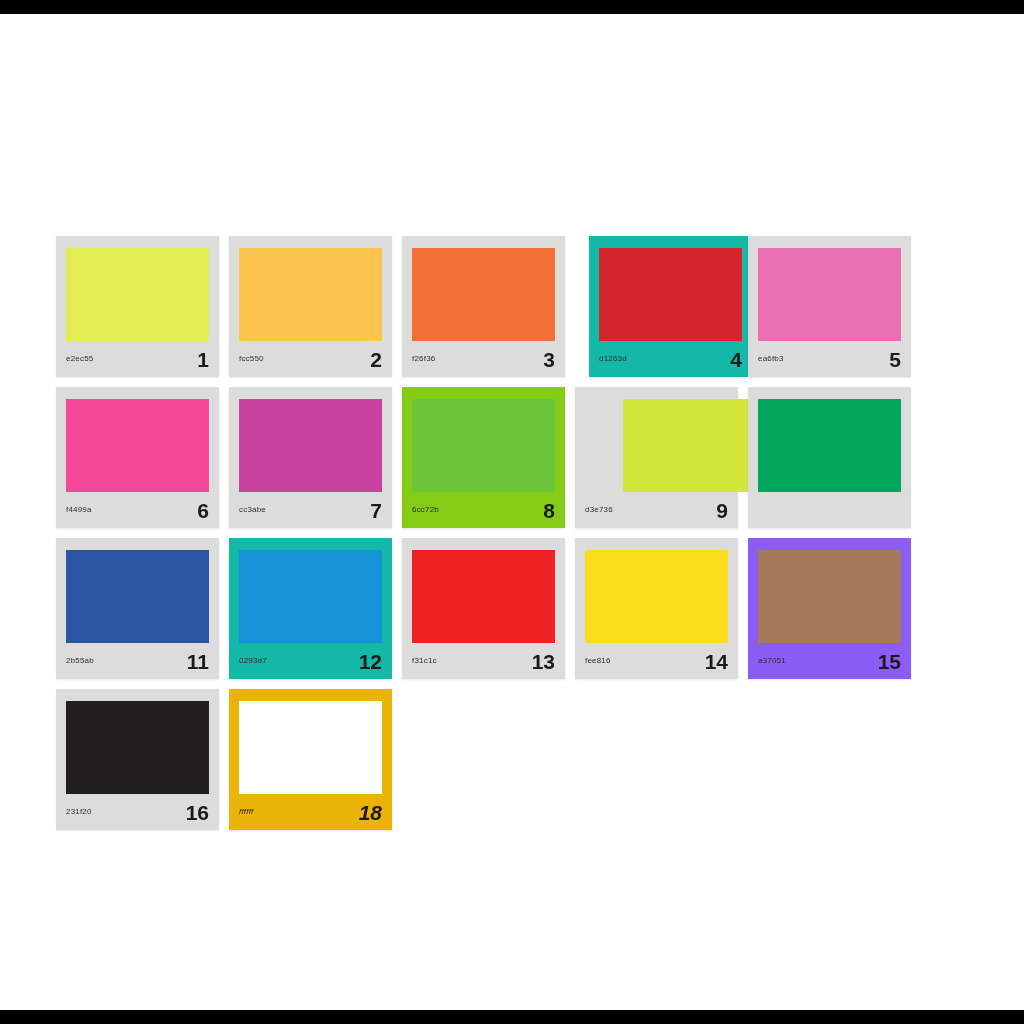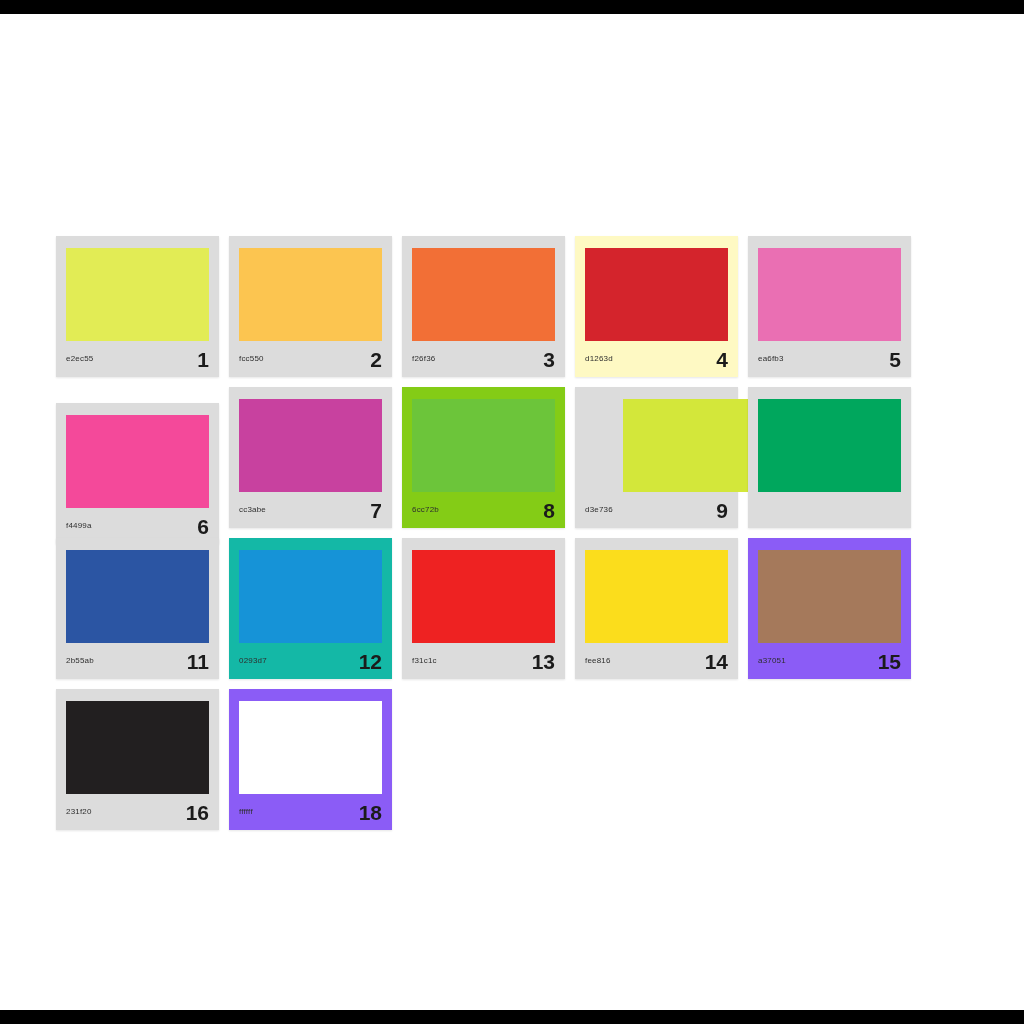--- a/index.html
+++ b/index.html
@@ -107,35 +107,35 @@
           <span class="swatch-index">2</span>
         </div>
       </div>
       <div class="swatch-card" style="background: rgb(220, 220, 220);">
         <div class="swatch-chip" style="background: rgb(242, 111, 54);"></div>
         <div class="swatch-meta">
           <span class="swatch-hex">f26f36</span>
           <span class="swatch-index">3</span>
         </div>
       </div>
-      <div class="swatch-card" style="background: #fef9c3;">
+      <div class="swatch-card" style="background: #14b8a6; margin-left: 14px;">
         <div class="swatch-chip" style="background: rgb(212, 36, 44);"></div>
         <div class="swatch-meta">
           <span class="swatch-hex">d1263d</span>
           <span class="swatch-index">4</span>
         </div>
       </div>
       <div class="swatch-card" style="background: rgb(220, 220, 220);">
         <div class="swatch-chip" style="background: rgb(234, 111, 179);"></div>
         <div class="swatch-meta">
           <span class="swatch-hex">ea6fb3</span>
           <span class="swatch-index">5</span>
         </div>
       </div>
-      <div class="swatch-card" style="background: rgb(220, 220, 220); margin-top: 16px;">
+      <div class="swatch-card" style="background: rgb(220, 220, 220);">
         <div class="swatch-chip" style="background: rgb(244, 73, 154);"></div>
         <div class="swatch-meta">
           <span class="swatch-hex">f4499a</span>
           <span class="swatch-index">6</span>
         </div>
       </div>
       <div class="swatch-card" style="background: rgb(220, 220, 220);">
         <div class="swatch-chip" style="background: rgb(200, 65, 159);"></div>
         <div class="swatch-meta">
           <span class="swatch-hex">cc3abe</span>
@@ -194,21 +194,21 @@
           <span class="swatch-index">15</span>
         </div>
       </div>
       <div class="swatch-card" style="background: rgb(220, 220, 220);">
         <div class="swatch-chip" style="background: rgb(34, 31, 32);"></div>
         <div class="swatch-meta">
           <span class="swatch-hex">231f20</span>
           <span class="swatch-index">16</span>
         </div>
       </div>
-      <div class="swatch-card" style="background: #8b5cf6;">
+      <div class="swatch-card" style="background: #eab308; font-style: italic;">
         <div class="swatch-chip" style="background: rgb(255, 255, 255);"></div>
         <div class="swatch-meta">
           <span class="swatch-hex">ffffff</span>
           <span class="swatch-index">18</span>
         </div>
       </div>
       <div class="empty-cell"></div>
       <div class="empty-cell"></div>
     </div>
 </div>

